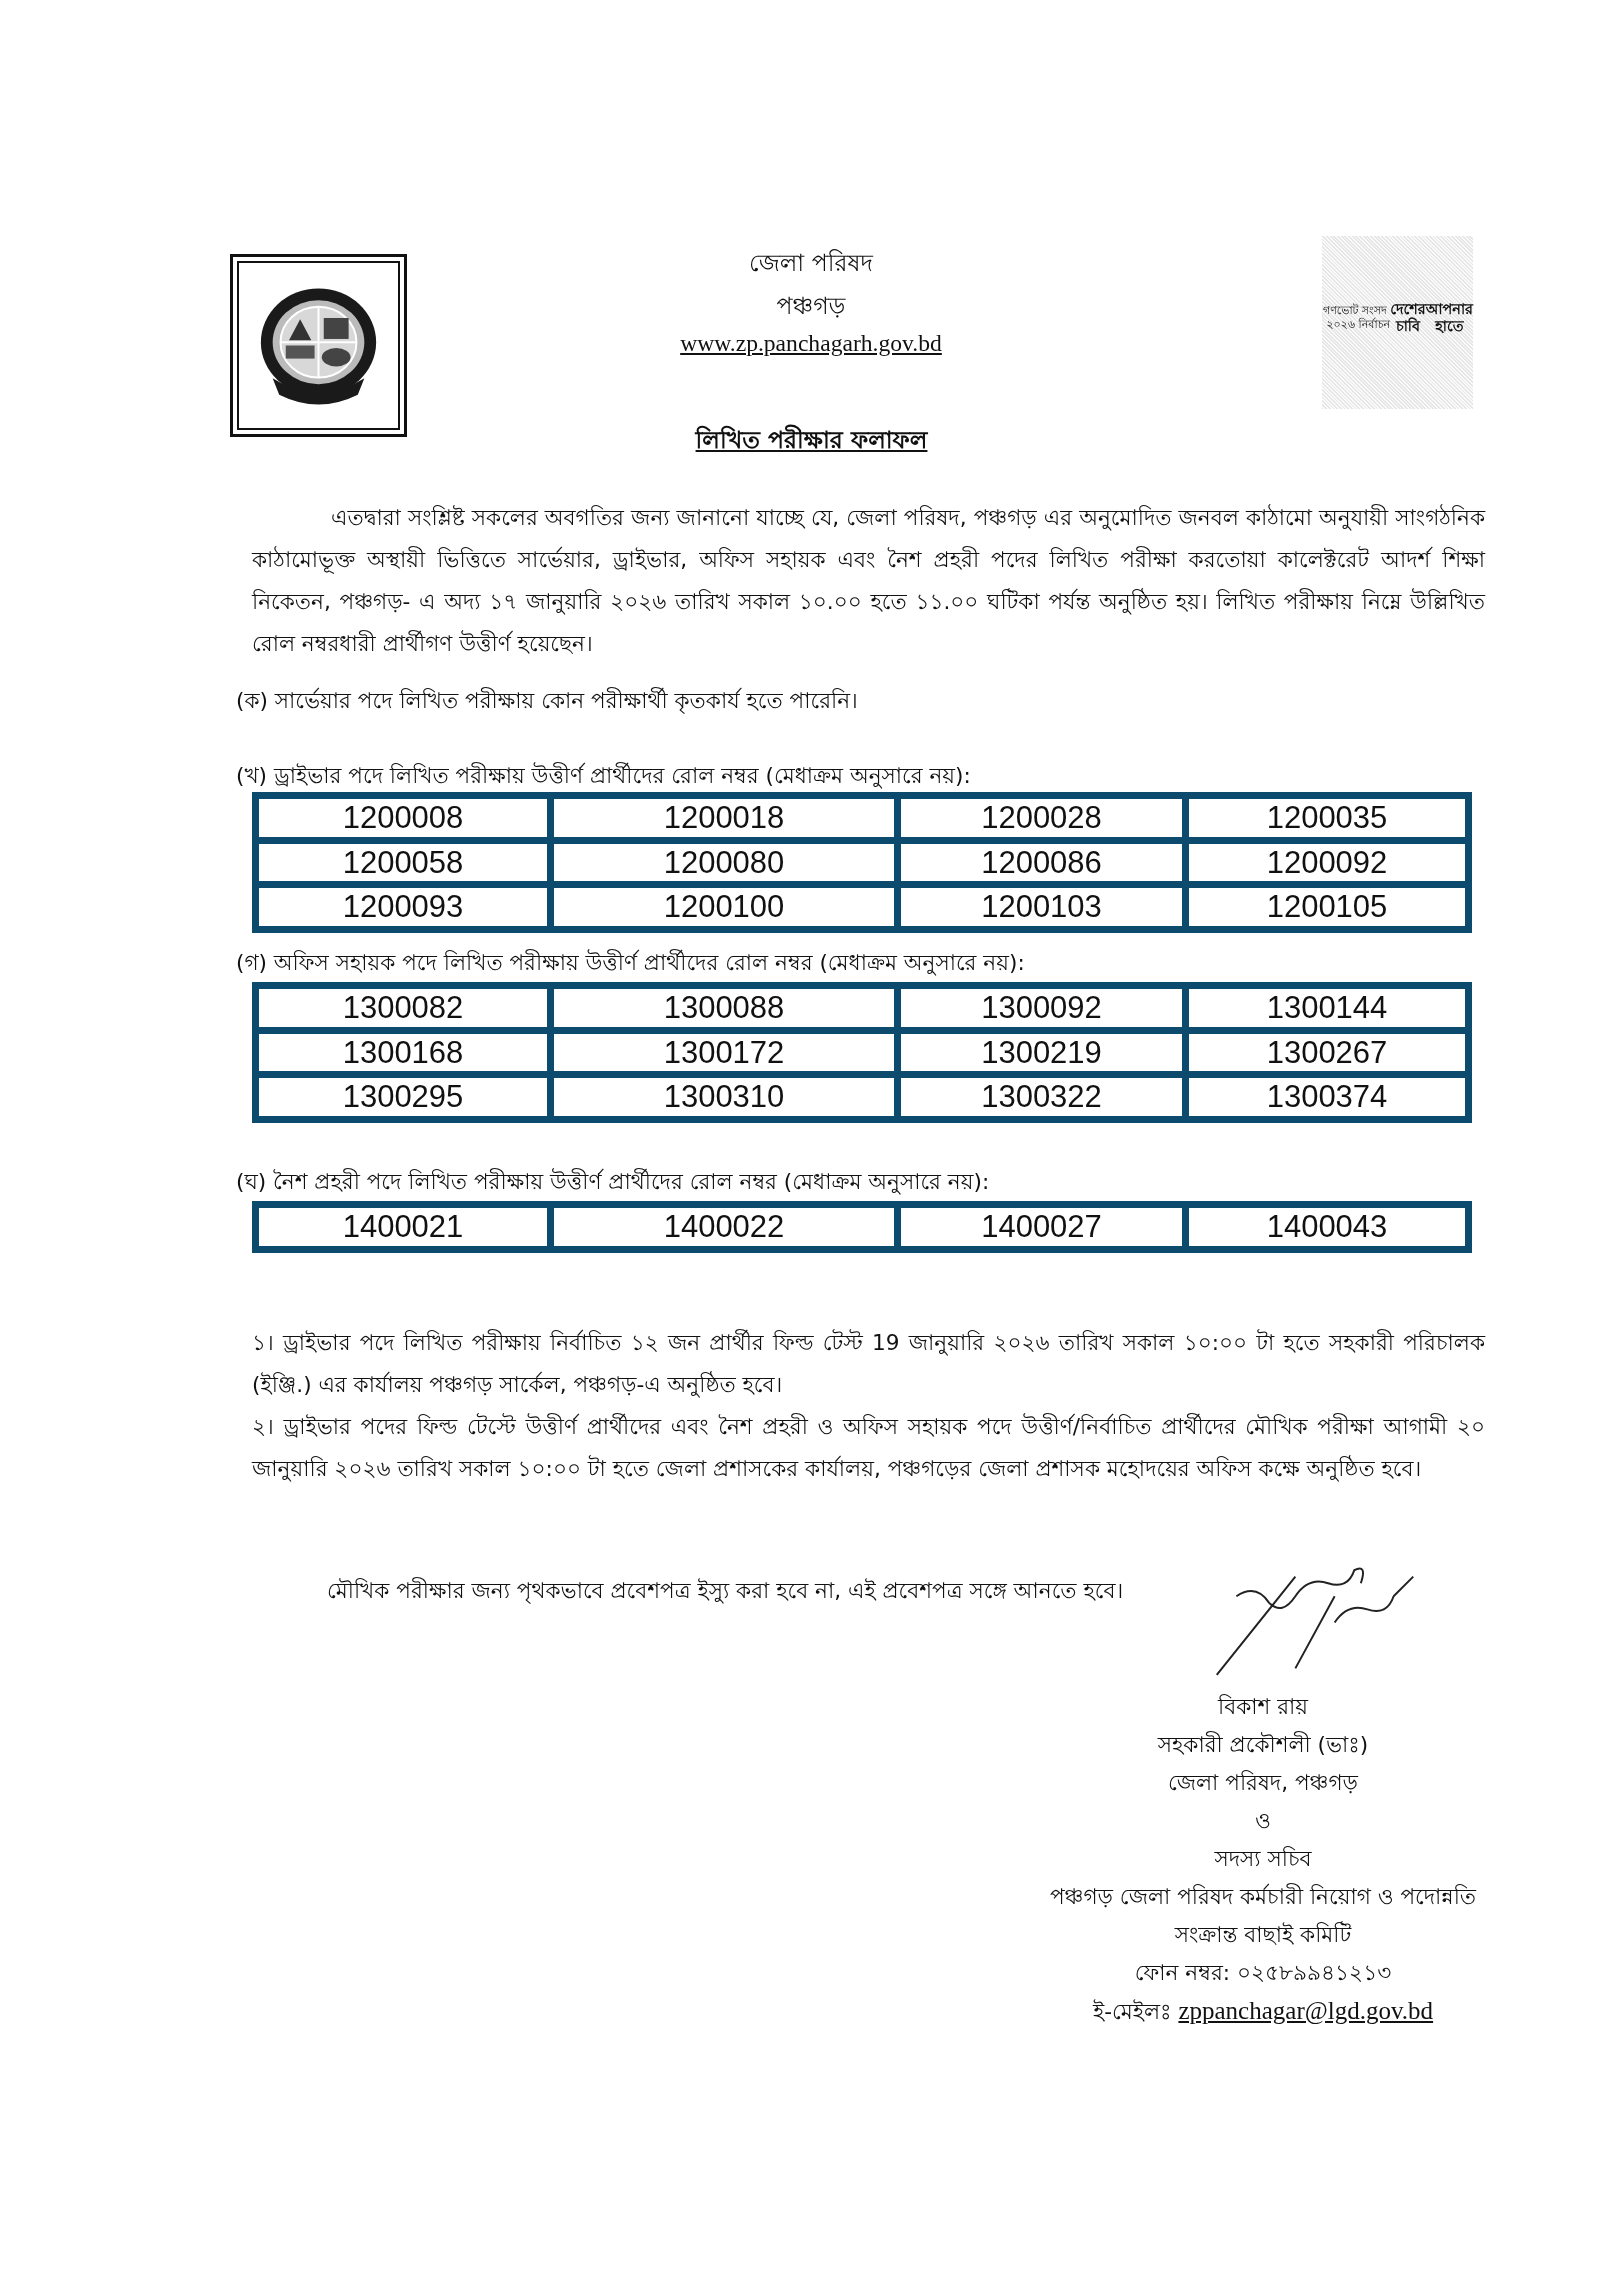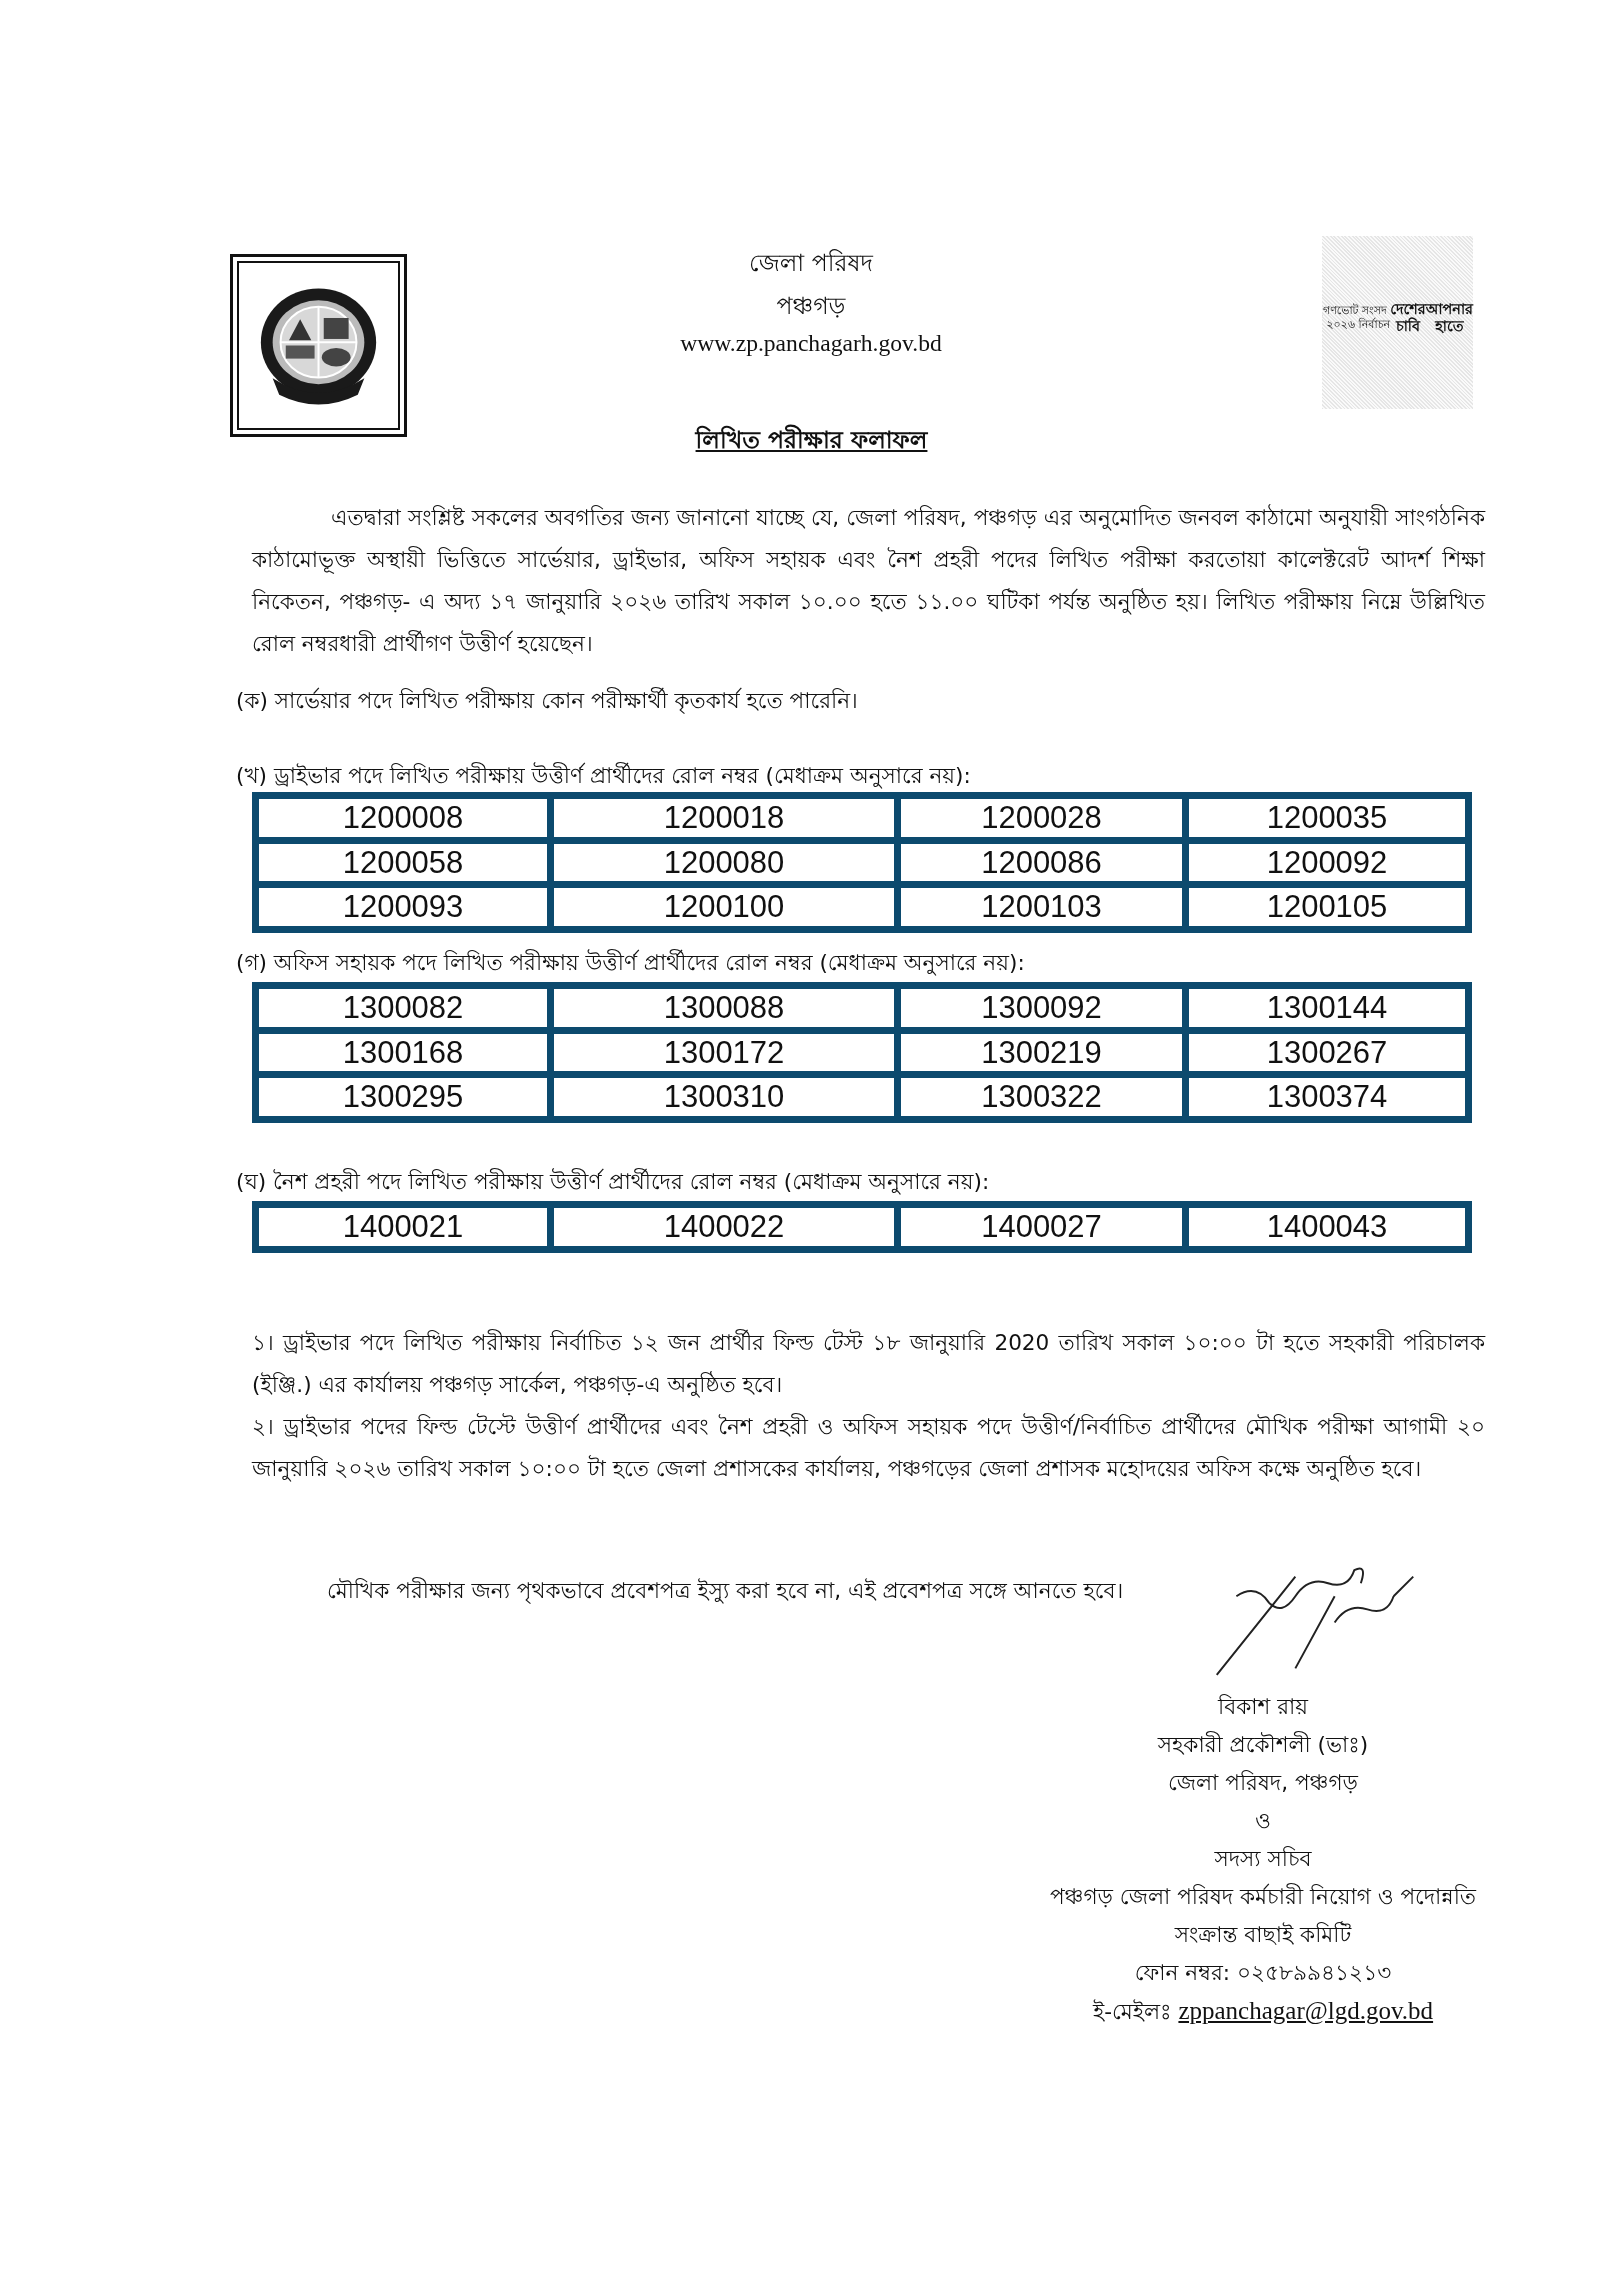--- a/index.html
+++ b/index.html
@@ -24,21 +24,21 @@
     display: flex; flex-direction: row; align-items: center; justify-content: center;
     padding-bottom: 9.2px; box-sizing: border-box;
   }
   .election-logo .line { font-size: 11px; line-height: 14.4px; text-align: center; color: #111; }
   .election-logo .bold { font-weight: bold; font-size: 14.4px; line-height: 17px; }
 
   .org-name { left: 654px; width: 314px; top: 245px; text-align: center; font-size: 23.6px; }
   .org-district { left: 654px; width: 314px; top: 288px; text-align: center; font-size: 23.6px; }
   .org-website {
     left: 654px; width: 314px; top: 330px; text-align: center;
-    font-family: "Liberation Serif", serif; font-size: 23.6px; 
+    font-family: "Liberation Serif", serif; font-size: 23.6px; text-decoration: underline;
   }
   .doc-title {
     left: 589px; width: 445px; top: 422px; text-align: center; font-size: 23.6px;
     font-weight: bold; text-decoration: underline;
   }
 
   
   .para {
     left: 252px; width: 1233px; font-size: 21.6px; line-height: 42px; text-align: justify;
   }
@@ -162,21 +162,21 @@
   <tbody>
     <tr>
       <td class="c1">1400021</td>
       <td class="c2">1400022</td>
       <td class="c3">1400027</td>
       <td>1400043</td>
     </tr>
   </tbody>
 </table>
 
-<div class="abs note" style="top:1322px;">১। ড্রাইভার পদে লিখিত পরীক্ষায় নির্বাচিত ১২ জন প্রার্থীর ফিল্ড টেস্ট ১৮ জানুয়ারি 2020 তারিখ সকাল ১০:০০ টা হতে সহকারী পরিচালক (ইঞ্জি.) এর কার্যালয় পঞ্চগড় সার্কেল, পঞ্চগড়-এ অনুষ্ঠিত হবে।</div>
+<div class="abs note" style="top:1322px;">১। ড্রাইভার পদে লিখিত পরীক্ষায় নির্বাচিত ১২ জন প্রার্থীর ফিল্ড টেস্ট 19 জানুয়ারি ২০২৬ তারিখ সকাল ১০:০০ টা হতে সহকারী পরিচালক (ইঞ্জি.) এর কার্যালয় পঞ্চগড় সার্কেল, পঞ্চগড়-এ অনুষ্ঠিত হবে।</div>
 <div class="abs note" style="top:1406px;">২। ড্রাইভার পদের ফিল্ড টেস্টে উত্তীর্ণ প্রার্থীদের এবং নৈশ প্রহরী ও অফিস সহায়ক পদে উত্তীর্ণ/নির্বাচিত প্রার্থীদের মৌখিক পরীক্ষা আগামী ২০ জানুয়ারি ২০২৬ তারিখ সকাল ১০:০০ টা হতে জেলা প্রশাসকের কার্যালয়, পঞ্চগড়ের জেলা প্রশাসক মহোদয়ের অফিস কক্ষে অনুষ্ঠিত হবে।</div>
 
 <div class="abs closing">মৌখিক পরীক্ষার জন্য পৃথকভাবে প্রবেশপত্র ইস্যু করা হবে না, এই প্রবেশপত্র সঙ্গে আনতে হবে।</div>
 
 <svg class="abs signature" viewBox="0 0 360 200">
   <path d="M30 180 L150 30 M60 60 Q90 40 110 70 Q130 90 150 60 Q170 30 200 40 Q230 50 240 20 Q260 10 250 40" fill="none" stroke="#222" stroke-width="3"></path>
   <path d="M150 170 L210 60 M210 100 Q230 70 260 80 M260 80 Q290 90 300 60 M300 60 L330 30" fill="none" stroke="#222" stroke-width="3"></path>
 </svg>
 
 <div class="abs sign-block">

